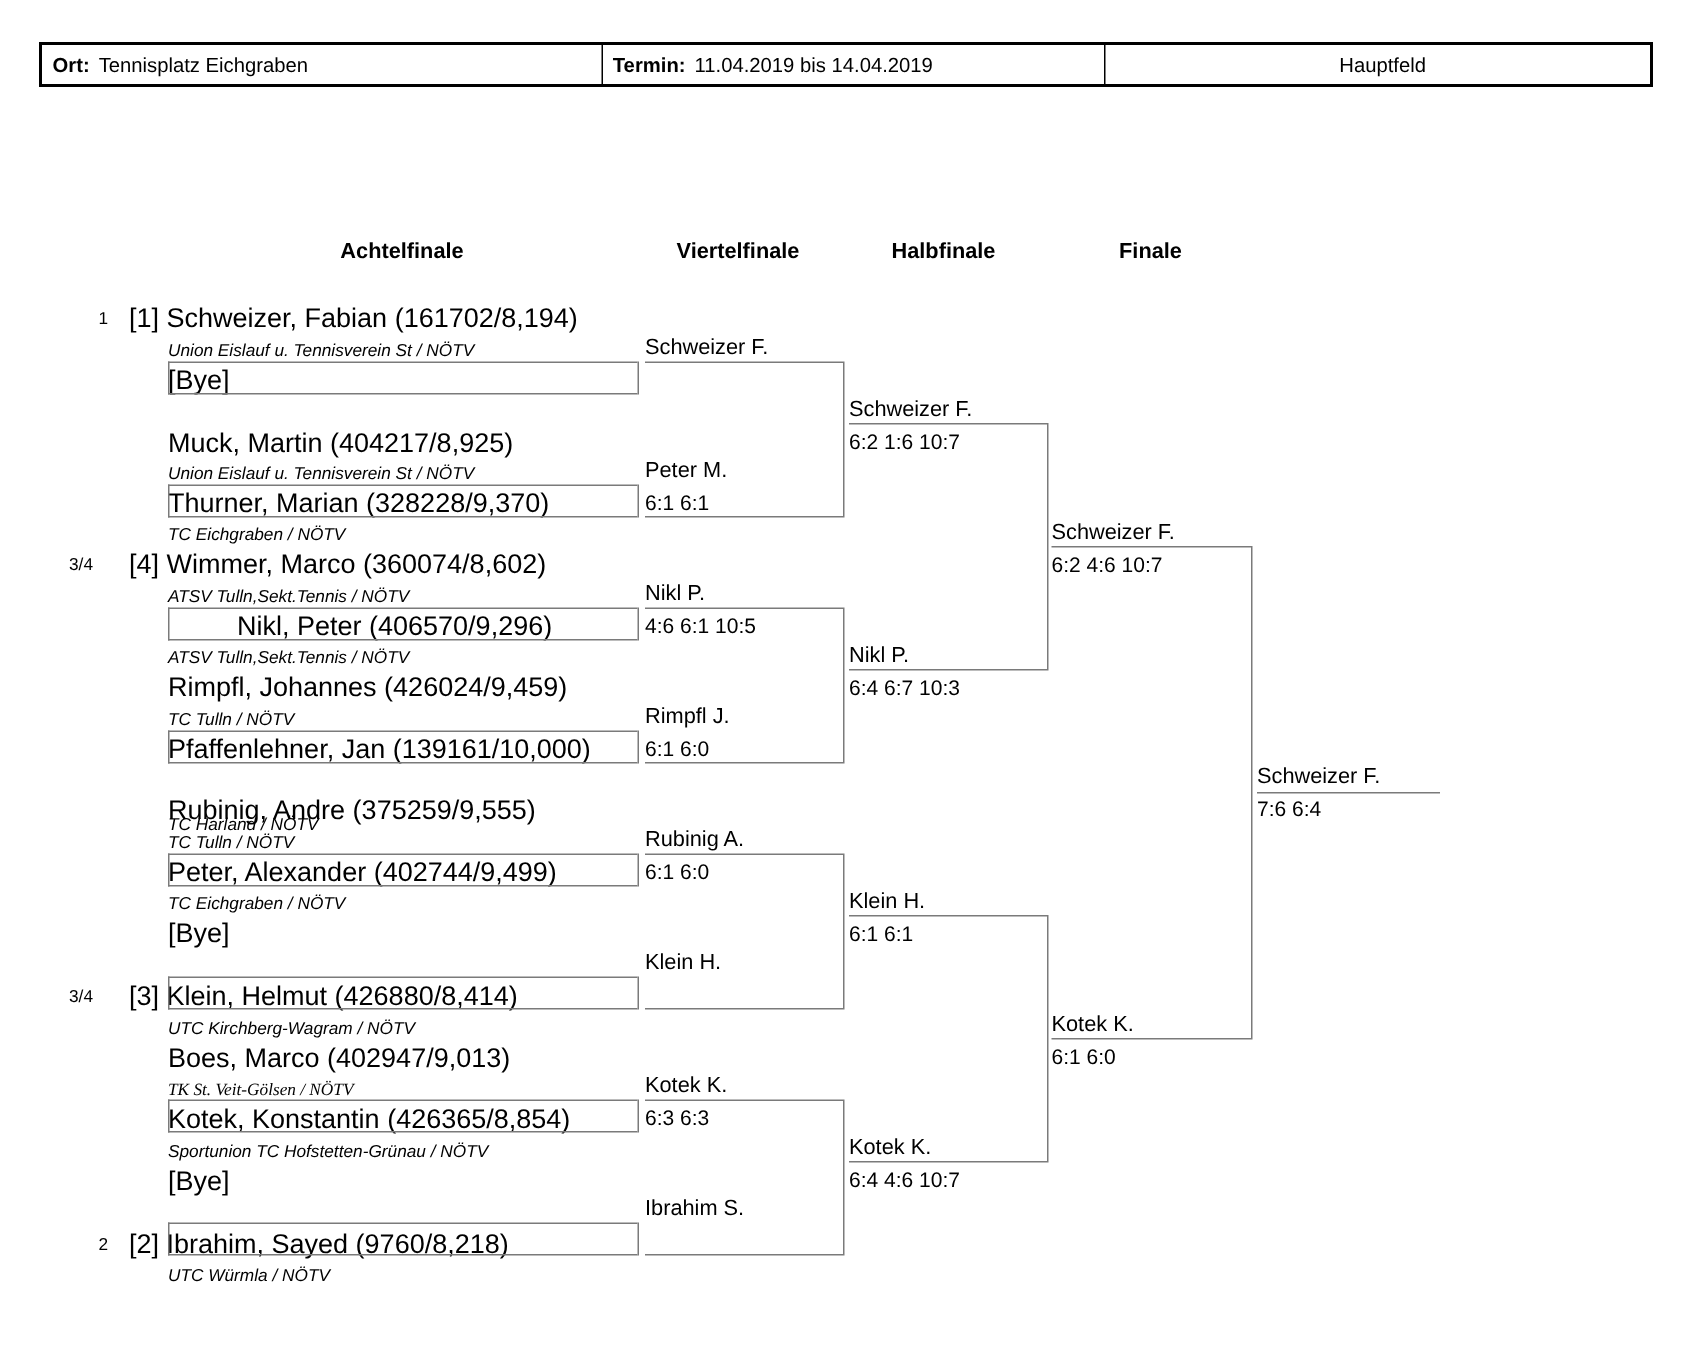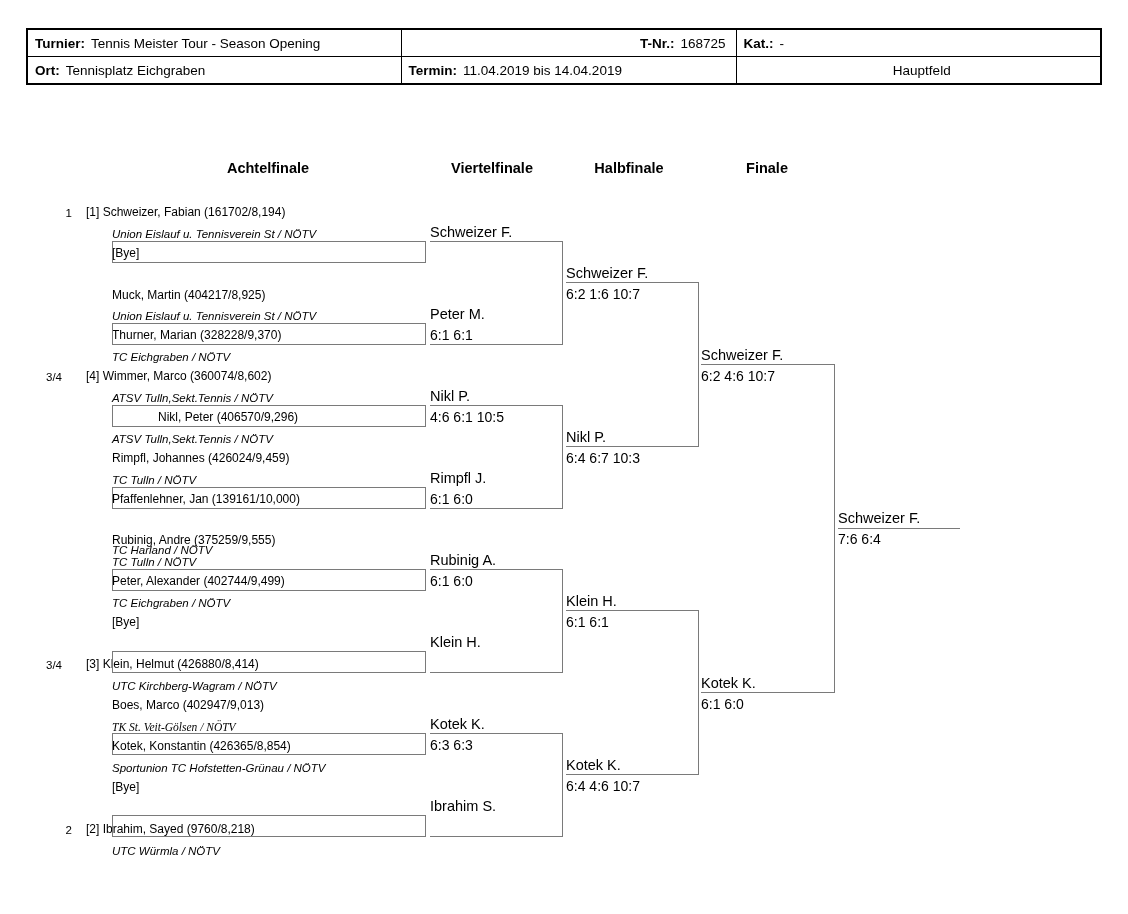--- a/index.html
+++ b/index.html
@@ -41,21 +41,21 @@
   .rnd{position:absolute;font-weight:bold;font-size:14.5px;top:0;text-align:center;}
 
   
   .bracket{position:absolute;left:0;top:0;width:1128px;height:914px;}
 
   .seed{
     position:absolute;font-size:11.5px;text-align:right;width:30px;
     white-space:nowrap;
   }
   .ptxt{
-    position:absolute;font-size:12px;white-space:nowrap;
+    position:absolute;font-size:18px;white-space:nowrap;
     line-height:15px;
   }
   .club{
     position:absolute;font-size:11.5px;font-style:italic;white-space:nowrap;
     line-height:13px;
   }
   .wname{
     position:absolute;font-size:14.5px;white-space:nowrap;line-height:15px;
   }
   .wscore{
@@ -71,40 +71,20 @@
 
 <div class="page">
 
   <table class="hdr">
     <colgroup>
         <col style="width:374px">
         <col style="width:335px">
         <col style="width:365px">
       </colgroup>
     <tbody id="hdr-body">
-        <tr>
-          <td>
-            <div class="cellwrap">
-              <span class="lbl">Turnier:</span>
-              <span class="val">Tennis Meister Tour - Season Opening</span>
-            </div>
-          </td>
-          <td>
-            <div class="cellwrap right">
-              <span class="lbl">T-Nr.:</span>
-              <span class="val">168725</span>
-            </div>
-          </td>
-          <td>
-            <div class="cellwrap">
-              <span class="lbl">Kat.:</span>
-              <span class="val">-</span>
-            </div>
-          </td>
-        </tr>
         <tr>
           <td>
             <div class="cellwrap">
               <span class="lbl">Ort:</span>
               <span class="val">Tennisplatz Eichgraben</span>
             </div>
           </td>
           <td>
             <div class="cellwrap">
               <span class="lbl">Termin:</span>

